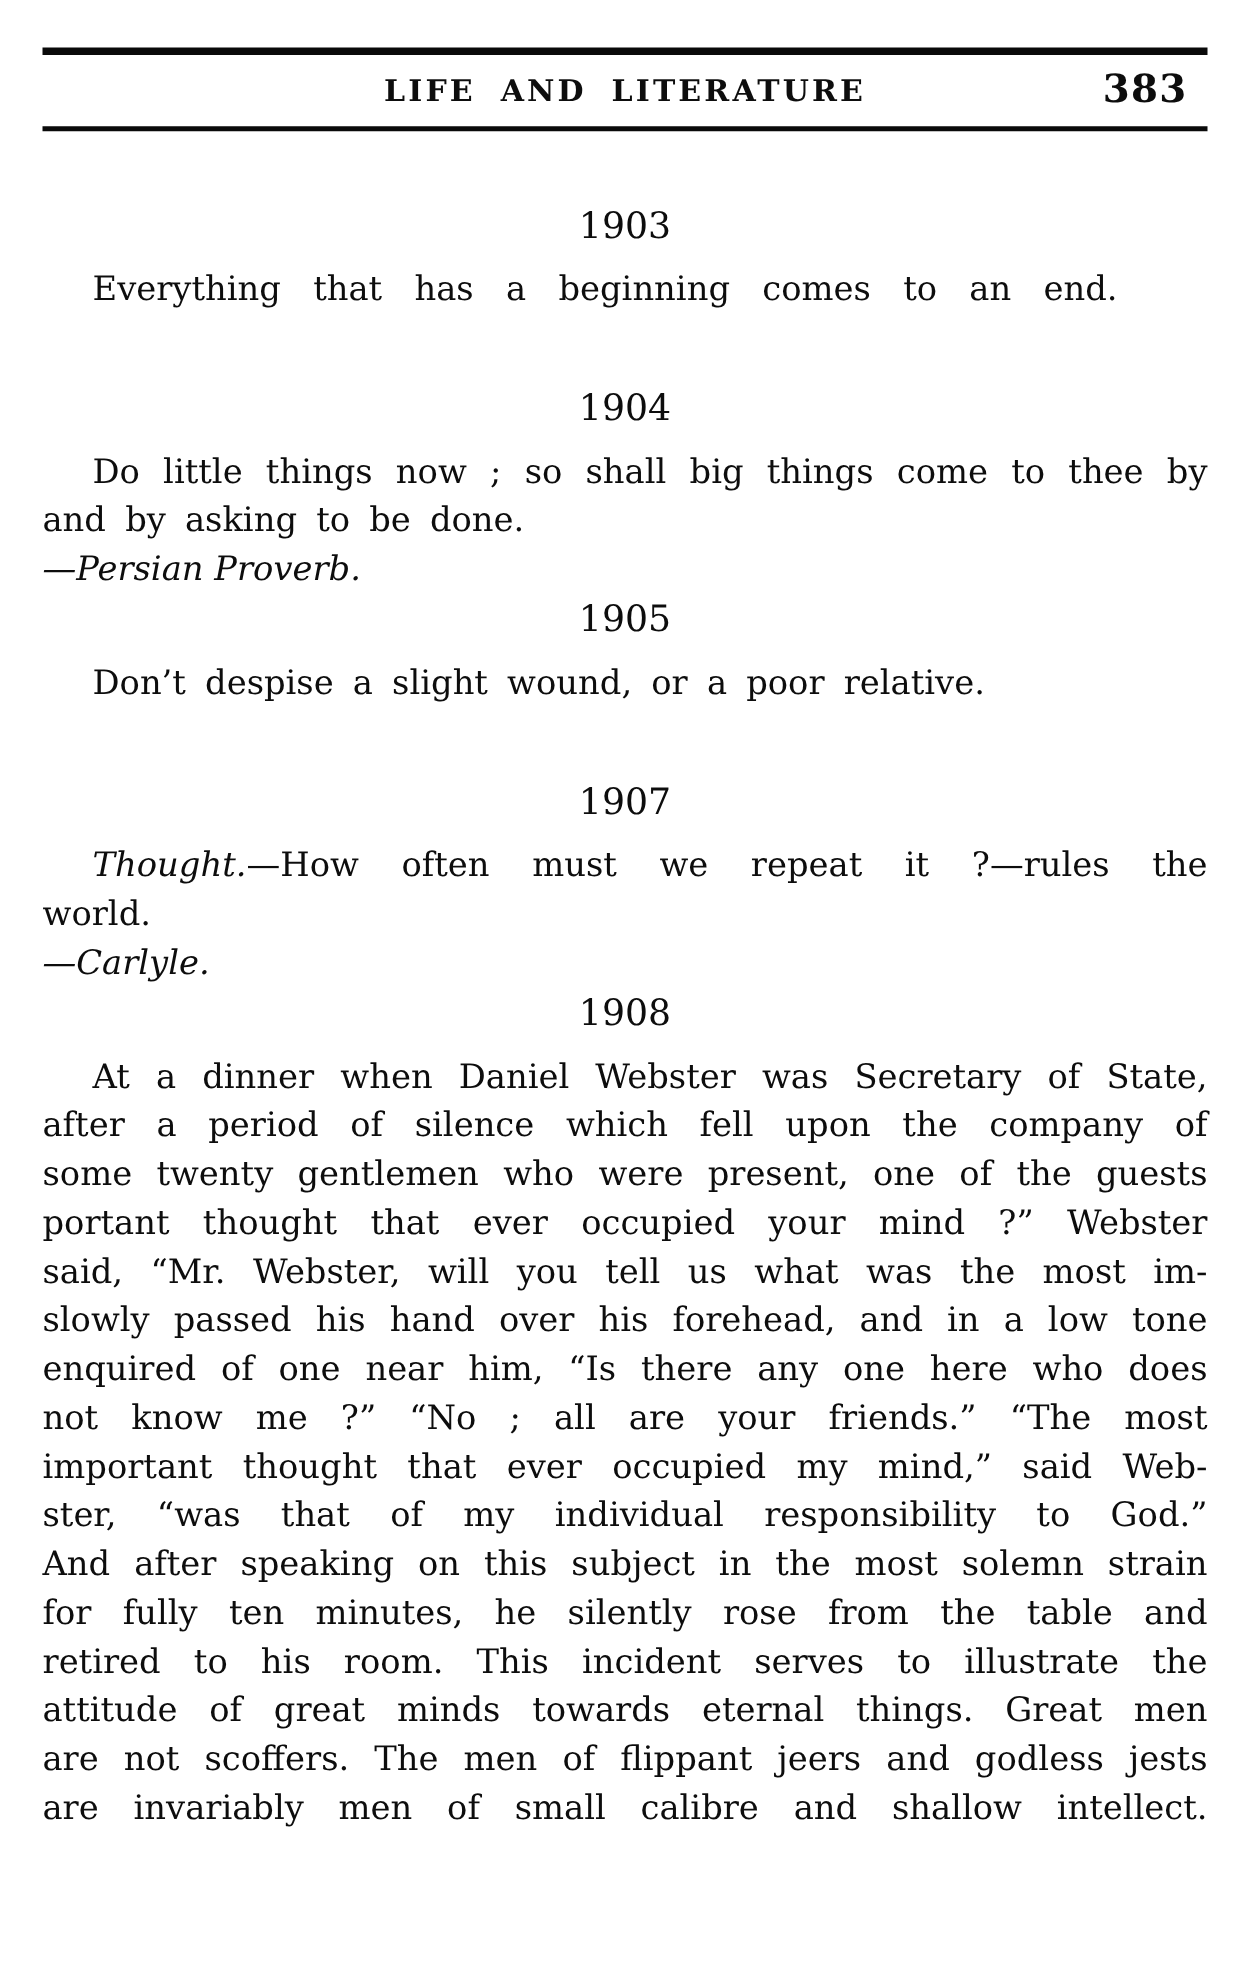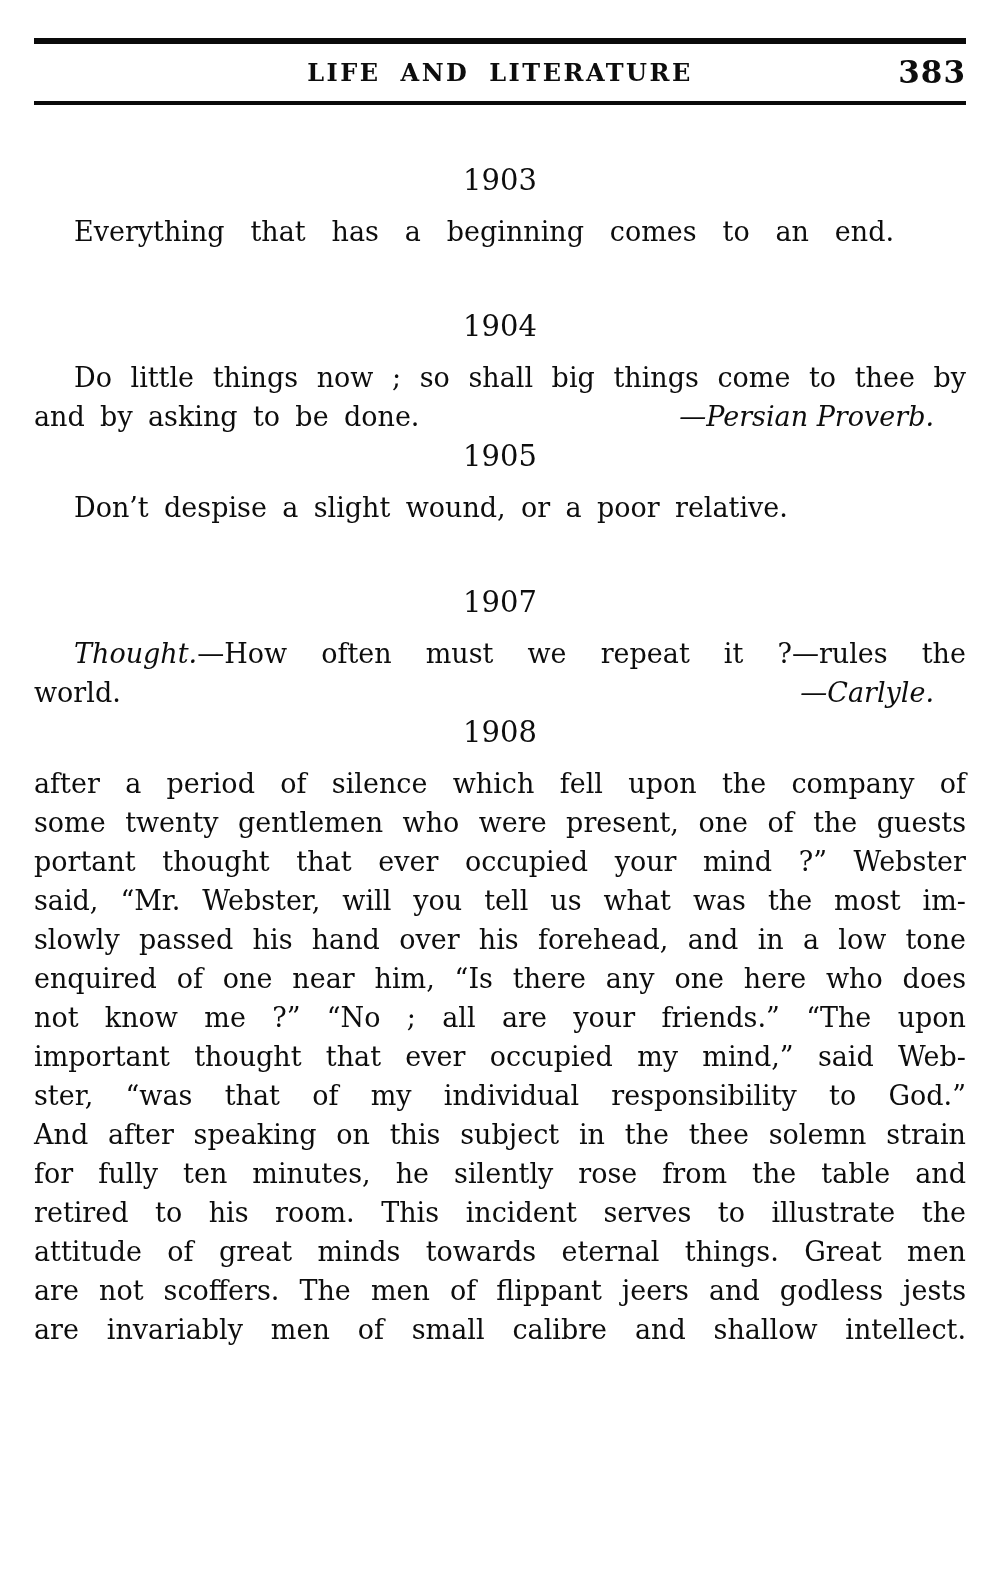--- a/index.html
+++ b/index.html
@@ -18,39 +18,39 @@
 
   .pagehead {
     position: relative; height: 57px;
     display: flex; align-items: center; justify-content: center;
   }
   .running-title {
     font-size: 24px; font-weight: bold;
     letter-spacing: 2.5px; word-spacing: 9px;
   }
   .folio {
-    position: absolute; right: 0; top: 50%; transform: translateY(-54%);
+    position: absolute; right: 16px; top: 50%; transform: translateY(-54%);
     font-size: 31px; font-weight: bold; letter-spacing: 1px;
   }
 
   .entry-num {
     font-size: 29px; line-height: 34px; font-weight: normal;
     text-align: center; margin: 58px 0 15px;
   }
   .entry-num.first { margin-top: 58px; }
   .entry-num.tight { margin-top: 3px; }
 
   .line { font-size: 27px; line-height: 39px; }
   .indent { text-indent: 40px; }
   .justify { text-align: justify; text-align-last: justify; text-justify: inter-word; }
   .sp70 { word-spacing: 0.64em; }
   .sp40 { word-spacing: 0.40em; }
   .sp25 { word-spacing: 0.25em; }
 
-  .attrline { display: flex; justify-content: space-between; }
+  .attrline { display: flex; justify-content: space-between; flex-direction: column; }
   .attribution { font-style: italic; padding-right: 32px; white-space: nowrap; }
   .italic { font-style: italic; }
 
   .paragraph .tline {
     font-size: 27px; line-height: 39px;
     text-align: justify; text-align-last: justify; text-justify: inter-word;
   }
   .paragraph .tline.first { text-indent: 40px; }
 </style>
 </head>
@@ -94,30 +94,31 @@
       <p class="line indent justify"><span class="italic">Thought.</span><span>—How often must we repeat it ?—rules the</span></p>
       <div class="line attrline">
         <span>world.</span>
         <span class="attribution">—Carlyle.</span>
       </div>
     </section>
 
     <section class="entry">
       <h2 class="entry-num tight">1908</h2>
       <div class="paragraph">
+          <div class="tline first">At a dinner when Daniel Webster was Secretary of State,</div>
           <div class="tline">after a period of silence which fell upon the company of</div>
           <div class="tline">some twenty gentlemen who were present, one of the guests</div>
           <div class="tline">portant thought that ever occupied your mind ?”  Webster</div>
           <div class="tline">said, “Mr. Webster, will you tell us what was the most im-</div>
           <div class="tline">slowly passed his hand over his forehead, and in a low tone</div>
           <div class="tline">enquired of one near him, “Is there any one here who does</div>
-          <div class="tline">not know me ?”  “No ; all are your friends.”  “The upon</div>
+          <div class="tline">not know me ?”  “No ; all are your friends.”  “The most</div>
           <div class="tline">important thought that ever occupied my mind,” said Web-</div>
           <div class="tline">ster, “was that of my individual responsibility to God.”</div>
-          <div class="tline">And after speaking on this subject in the thee solemn strain</div>
+          <div class="tline">And after speaking on this subject in the most solemn strain</div>
           <div class="tline">for fully ten minutes, he silently rose from the table and</div>
           <div class="tline">retired to his room.  This incident serves to illustrate the</div>
           <div class="tline">attitude of great minds towards eternal things.  Great men</div>
           <div class="tline">are not scoffers.  The men of flippant jeers and godless jests</div>
           <div class="tline">are invariably men of small calibre and shallow intellect.</div>
         </div>
     </section>
 
   </main>
 </div>

